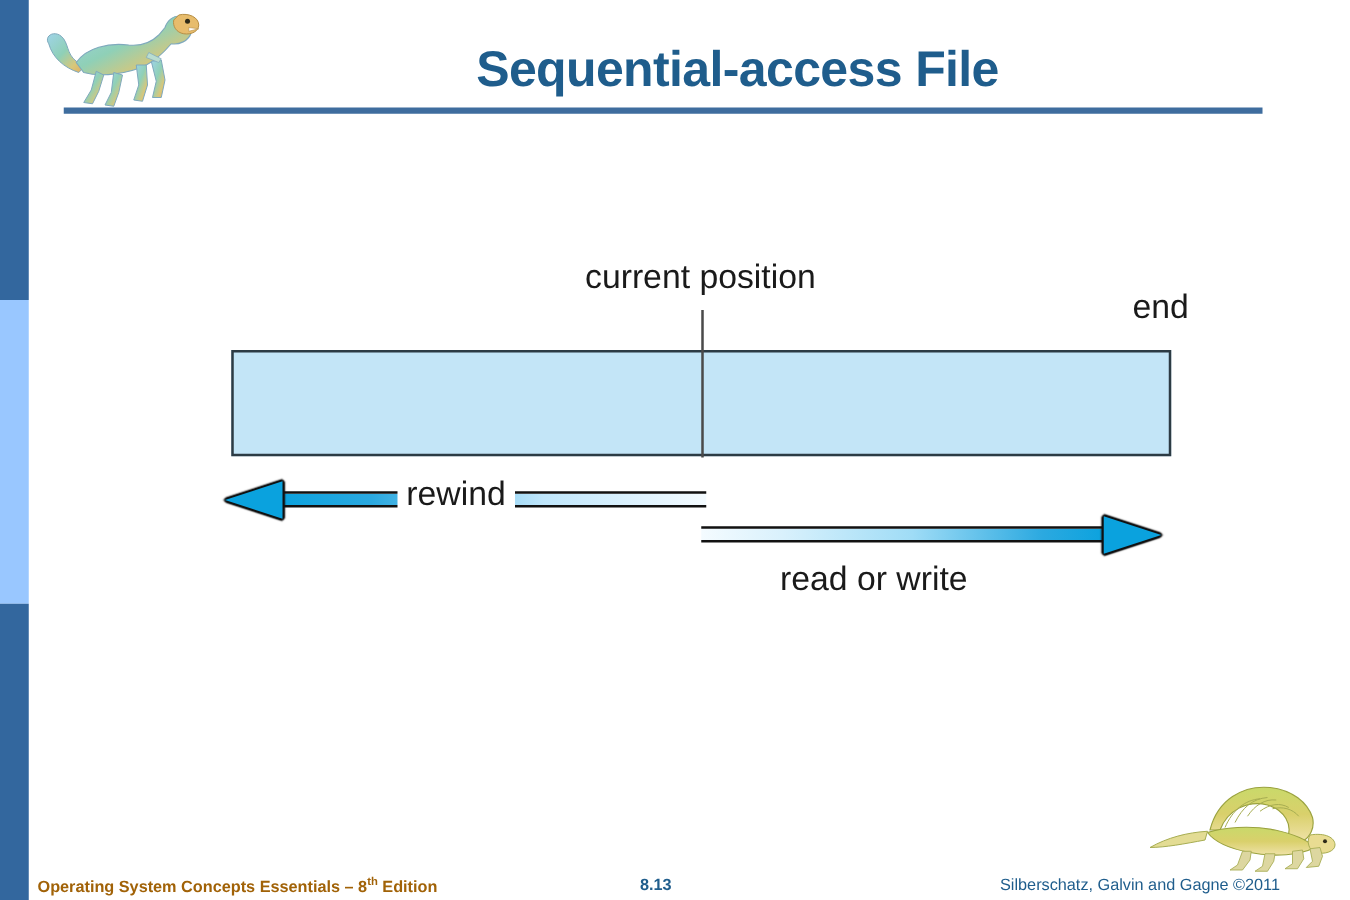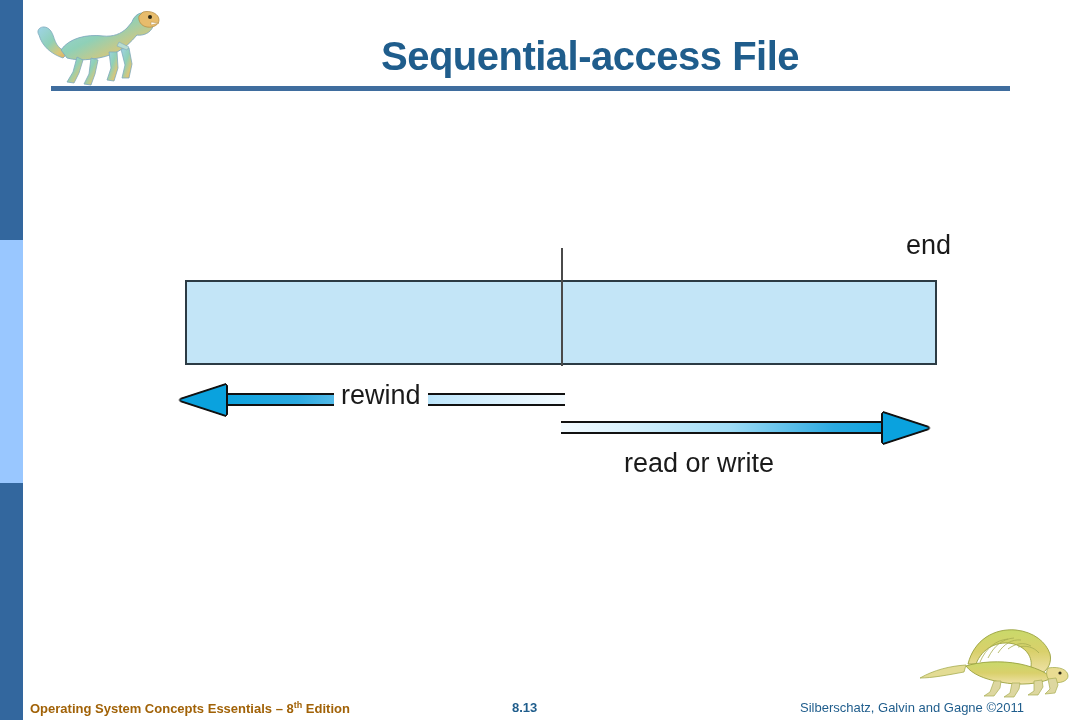--- a/index.html
+++ b/index.html
@@ -138,21 +138,20 @@
   .lbl-rewind {
     position: absolute;
     left: 198px;
     top: 190px;
     background: #ffffff;
     padding: 0 7px;
     font-size: 27px;
     color: #1a1a1a;
     font-family: "Liberation Sans", sans-serif;
     white-space: nowrap;
-    margin-left: 16px;
   }
 
   
   .rw-row {
     position: absolute;
     left: 441px;
     top: 225px;
     width: 400px;
     height: 26px;
   }
@@ -268,20 +267,21 @@
 
       <path d="M86,40 L96,45 L94,48 L84,44 Z" fill="#b9ddd0" stroke="#7fa9bd" stroke-width="0.6"></path>
     </svg>
   </div>
 
   <div class="title">Sequential-access File</div>
   <div class="title-rule"></div>
 
   <div class="diagram">
 
+    <div class="lbl lbl-current">current position</div>
     <div class="lbl lbl-end">end</div>
 
     <div class="file-box"></div>
     <div class="divider"></div>
 
     <div class="rewind-row">
       <div class="rewind-shaft"></div>
       <div class="rewind-head"></div>
     </div>
     <div class="lbl-rewind">rewind</div>

